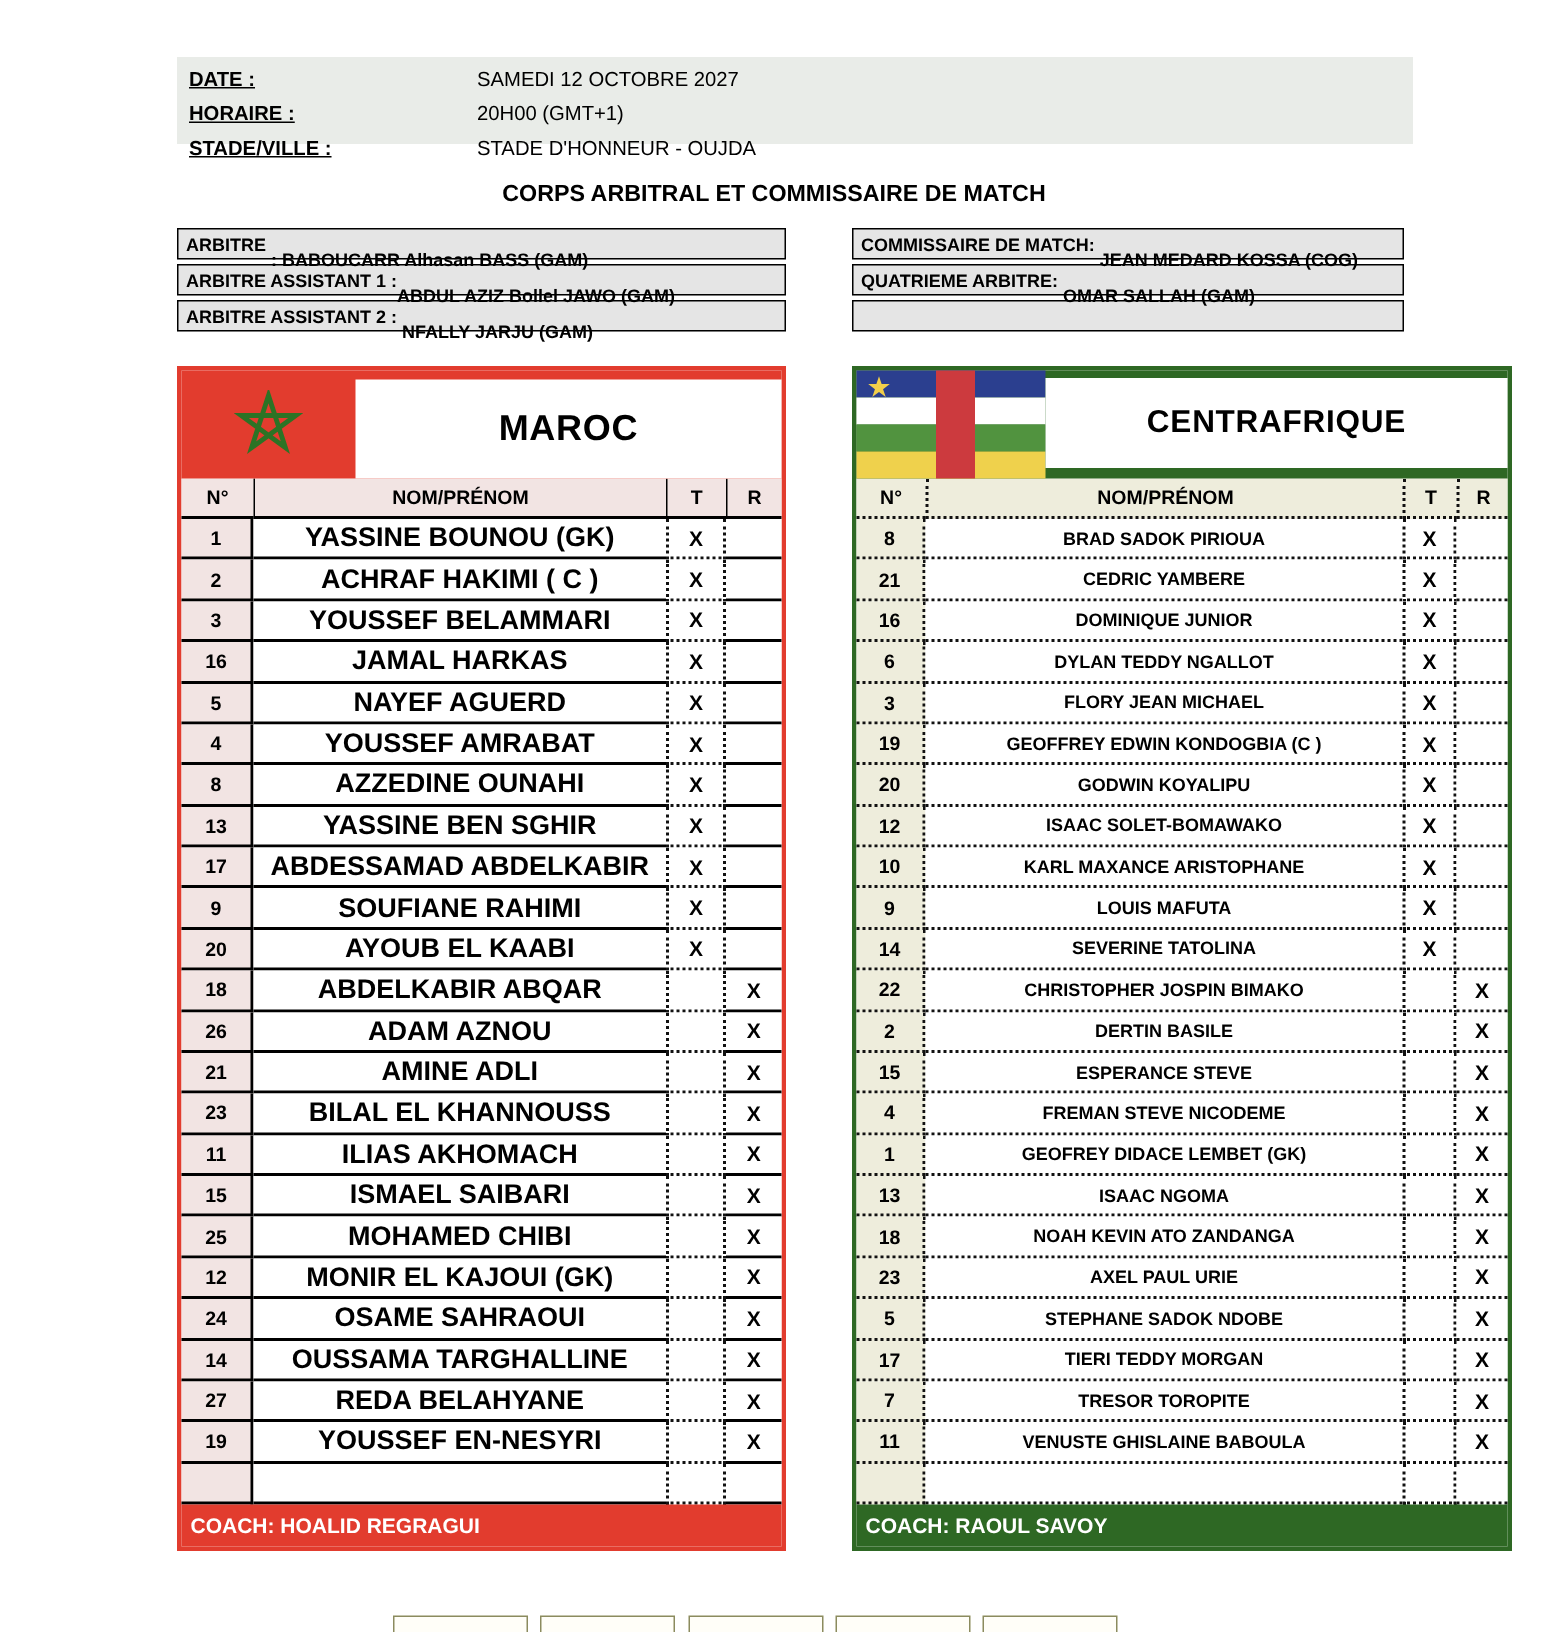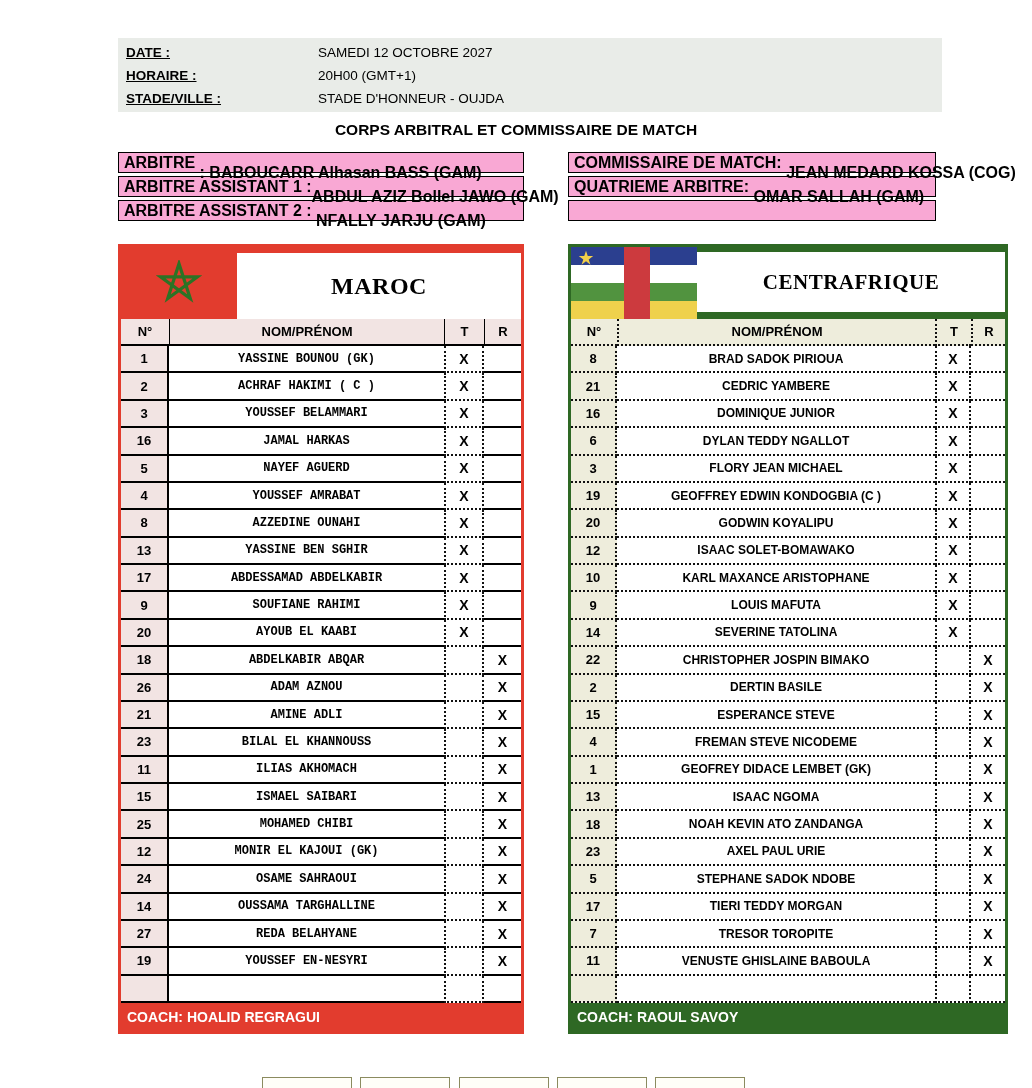--- a/index.html
+++ b/index.html
@@ -1,39 +1,39 @@
 <!DOCTYPE html>
 <html><head>
 <meta charset="utf-8">
 <style>
   html,body{margin:0;padding:0;}
   body{
     width:1032px;height:1088px;position:relative;overflow:hidden;
     background:#ffffff;font-family:"Liberation Sans", sans-serif;color:#000;
   }
   
-  .info{position:absolute;left:118px;top:38px;width:824px;height:74px;padding-top:3px;box-sizing:border-box;}
+  .info{position:absolute;left:118px;top:38px;width:824px;height:58px;padding-top:3px;box-sizing:border-box;}
   .info-row{display:grid;grid-template-columns:192px 1fr;align-items:center;height:23px;padding-left:8px;}
   .info-label{font-weight:700;font-size:13.5px;text-decoration:underline;}
   .info-value{font-size:13.5px;font-weight:400;}
   
   .section-title{position:absolute;left:0;top:121px;width:100%;text-align:center;font-weight:700;font-size:15.5px;}
   
   .officials-left{position:absolute;left:118px;top:152px;width:406px;}
   .officials-right{position:absolute;left:568px;top:152px;width:368px;}
-  .official-row{box-sizing:border-box;border:1px solid #000;background:#f9a8d4;height:21px;margin-bottom:3px;
-    display:flex;align-items:center;padding-left:5px;font-size:16px;white-space:pre;}
+  .official-row{box-sizing:border-box;border:1px solid #000;background:#e5e5e5;height:21px;margin-bottom:3px;
+    display:flex;align-items:center;padding-left:5px;font-size:12px;white-space:pre;}
   .official-label{font-weight:700;}
   .official-value{font-weight:700;margin-top:20px;}
   
   .team{position:absolute;top:244px;display:flex;flex-direction:column;box-sizing:border-box;
     border:3px solid var(--accent);background:#fff;height:790px;}
   #team-0{left:118px;width:406px;}
   #team-1{left:568px;width:440px;}
-  .team-header{position:relative;height:72px;flex:0 0 auto;background:var(--accent);font-family:Liberation Serif, serif;}
+  .team-header{position:relative;height:72px;flex:0 0 auto;background:var(--accent);}
   .flag{position:absolute;left:0;top:0;bottom:0;}
   .flag-mor{width:116px;display:flex;align-items:center;justify-content:center;}
   .flag-car{width:126px;display:flex;flex-direction:column;}
   .flag-car .stripe{flex:1;}
   .car-vstripe{position:absolute;left:42%;top:0;bottom:0;width:21%;}
   .car-star{position:absolute;left:7px;top:3px;width:16px;height:16px;}
   .title-box{position:absolute;background:#fff;display:flex;align-items:center;justify-content:center;}
   #team-0 .title-box{left:116px;right:0;top:6px;bottom:0;}
   #team-1 .title-box{left:126px;right:0;top:5px;bottom:7px;}
   .team-name{font-weight:700;letter-spacing:.5px;}
@@ -43,21 +43,21 @@
   .cols,.row{display:grid;}
   #team-0 .cols,#team-0 .row{grid-template-columns:48px 1fr 40px 37px;}
   #team-1 .cols,#team-1 .row{grid-template-columns:46px 1fr 36px 34px;}
   .cols{height:27px;flex:0 0 auto;}
   .rows{flex:1;display:flex;flex-direction:column;}
   .row{flex:1;}
   .cell{display:flex;align-items:center;justify-content:center;box-sizing:border-box;background:#fff;}
   .hcell{font-weight:700;font-size:13px;background:var(--tint);}
   .c-num{background:var(--tint);font-weight:700;font-size:13px;}
   .c-name{font-weight:700;}
-  #team-0 .c-name{font-size:12px;font-family:Liberation Mono, monospace;}
+  #team-0 .c-name{font-size:18px;}
   #team-1 .c-name{font-size:12px;}
   .c-t,.c-r{font-weight:700;font-size:14px;}
   
   .mor .hcell{border-bottom:2px solid #000;}
   .mor .hcell + .hcell{border-left:1px solid #000;}
   .mor .c-num{border-right:2px solid #000;border-bottom:2px solid #000;}
   .mor .c-name{border-bottom:2px solid #000;}
   .mor .c-t{border-left:2px dotted #111;border-right:2px dotted #111;border-bottom:2px dotted #111;}
   .mor .c-r{border-bottom:2px solid #000;}
   

